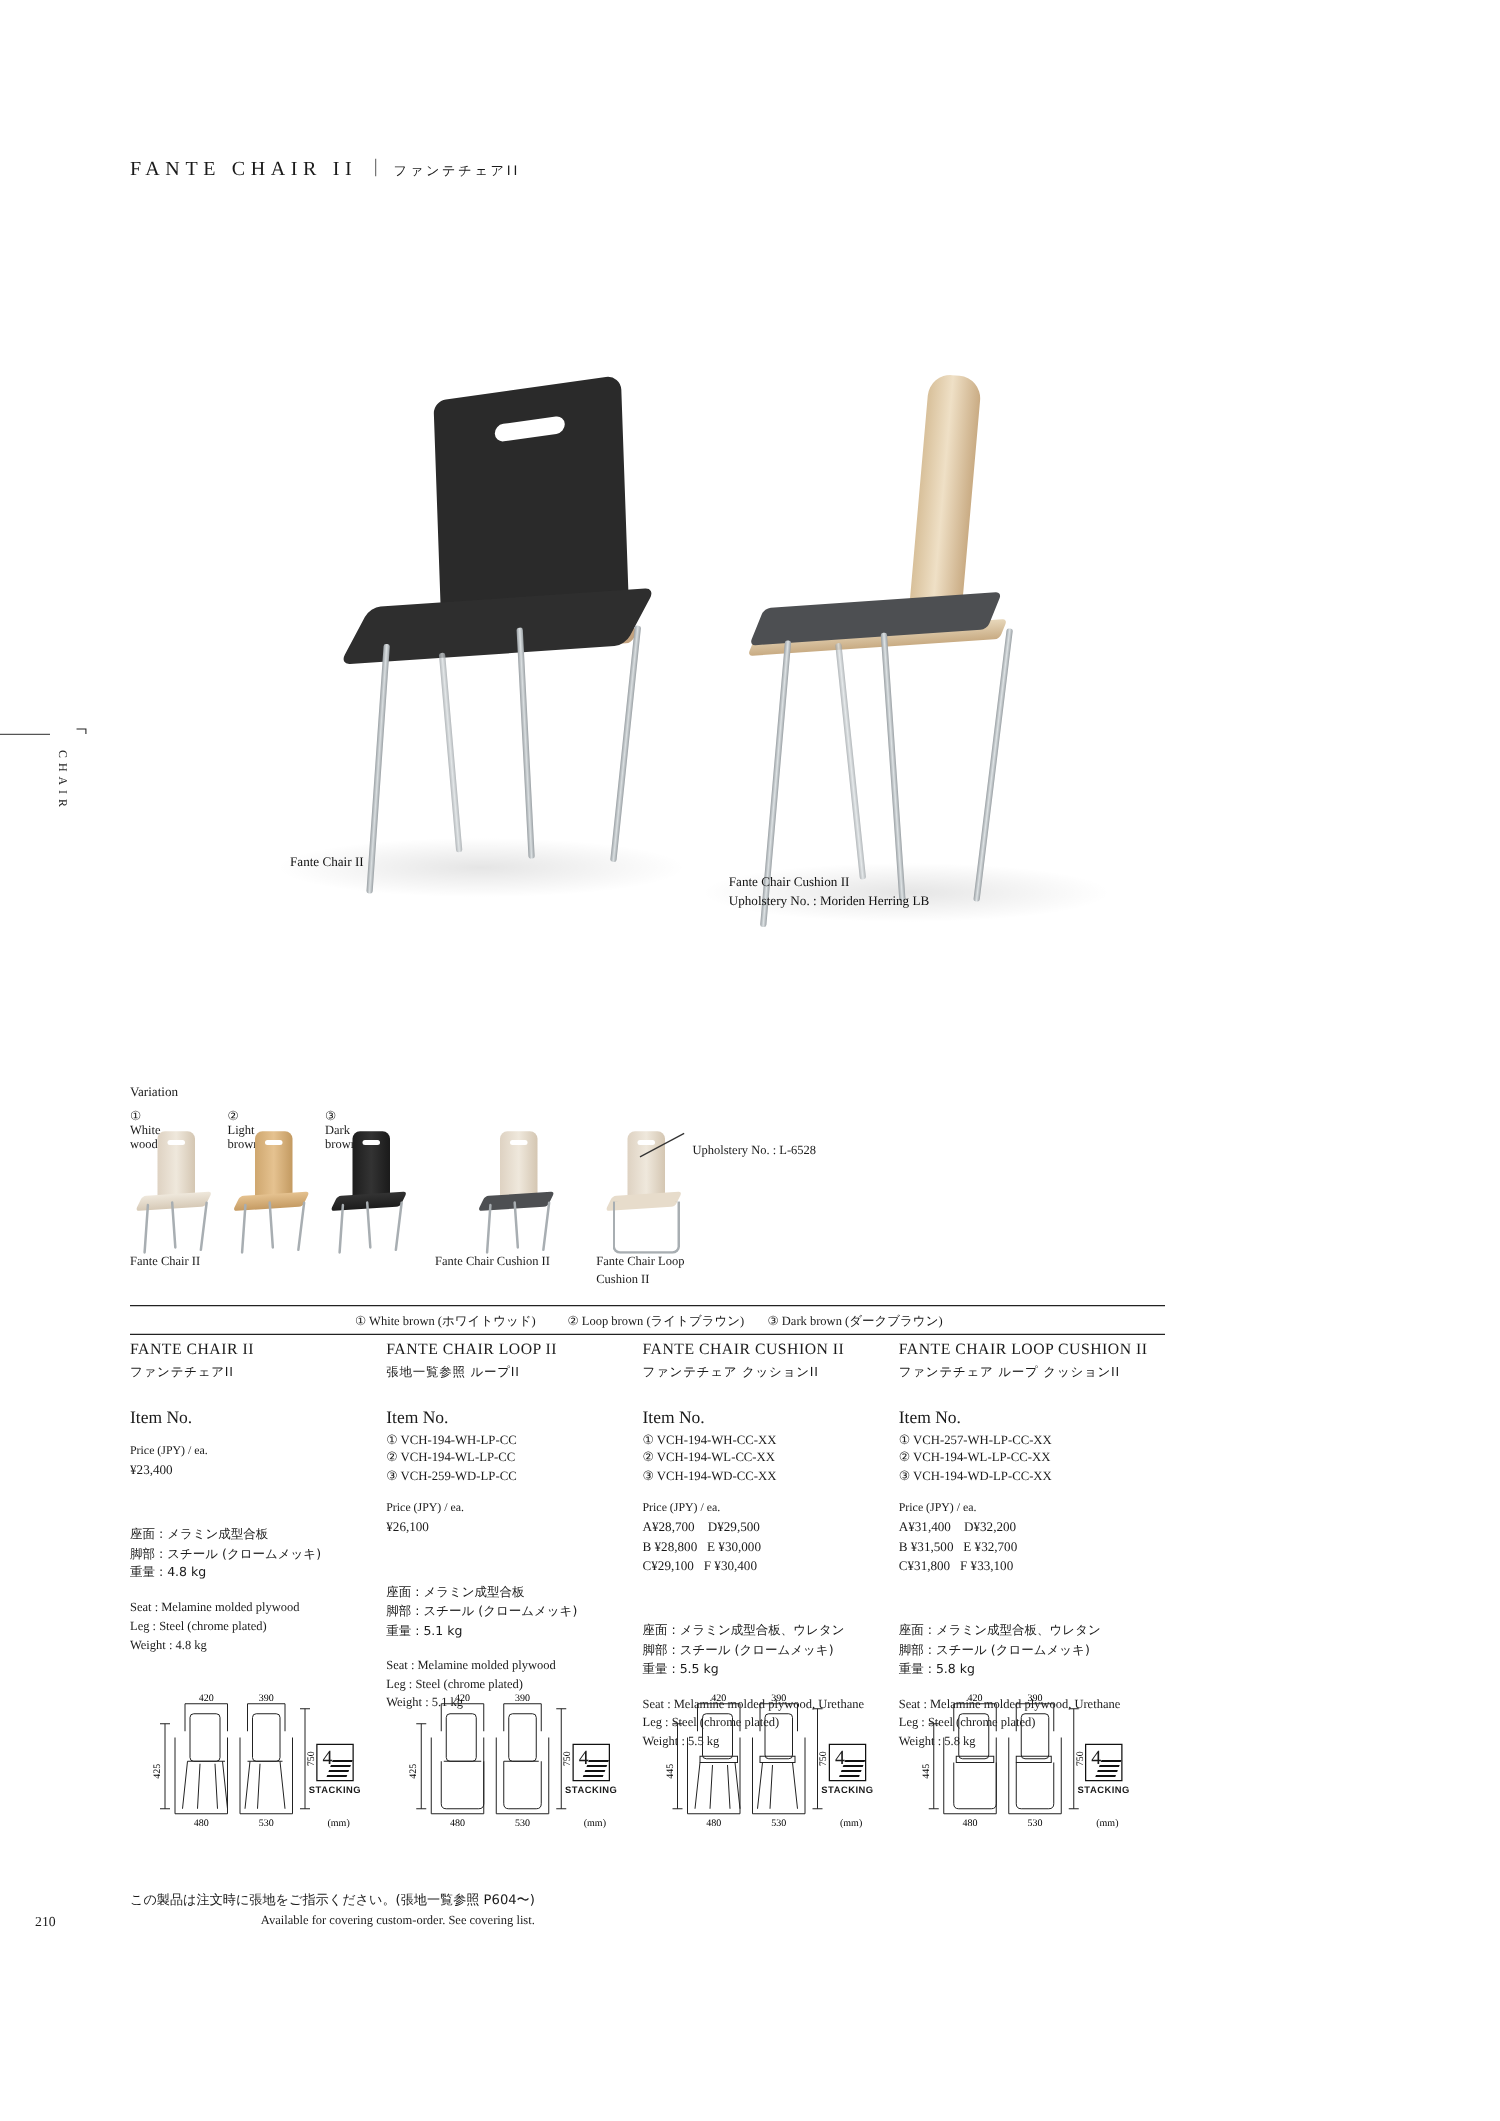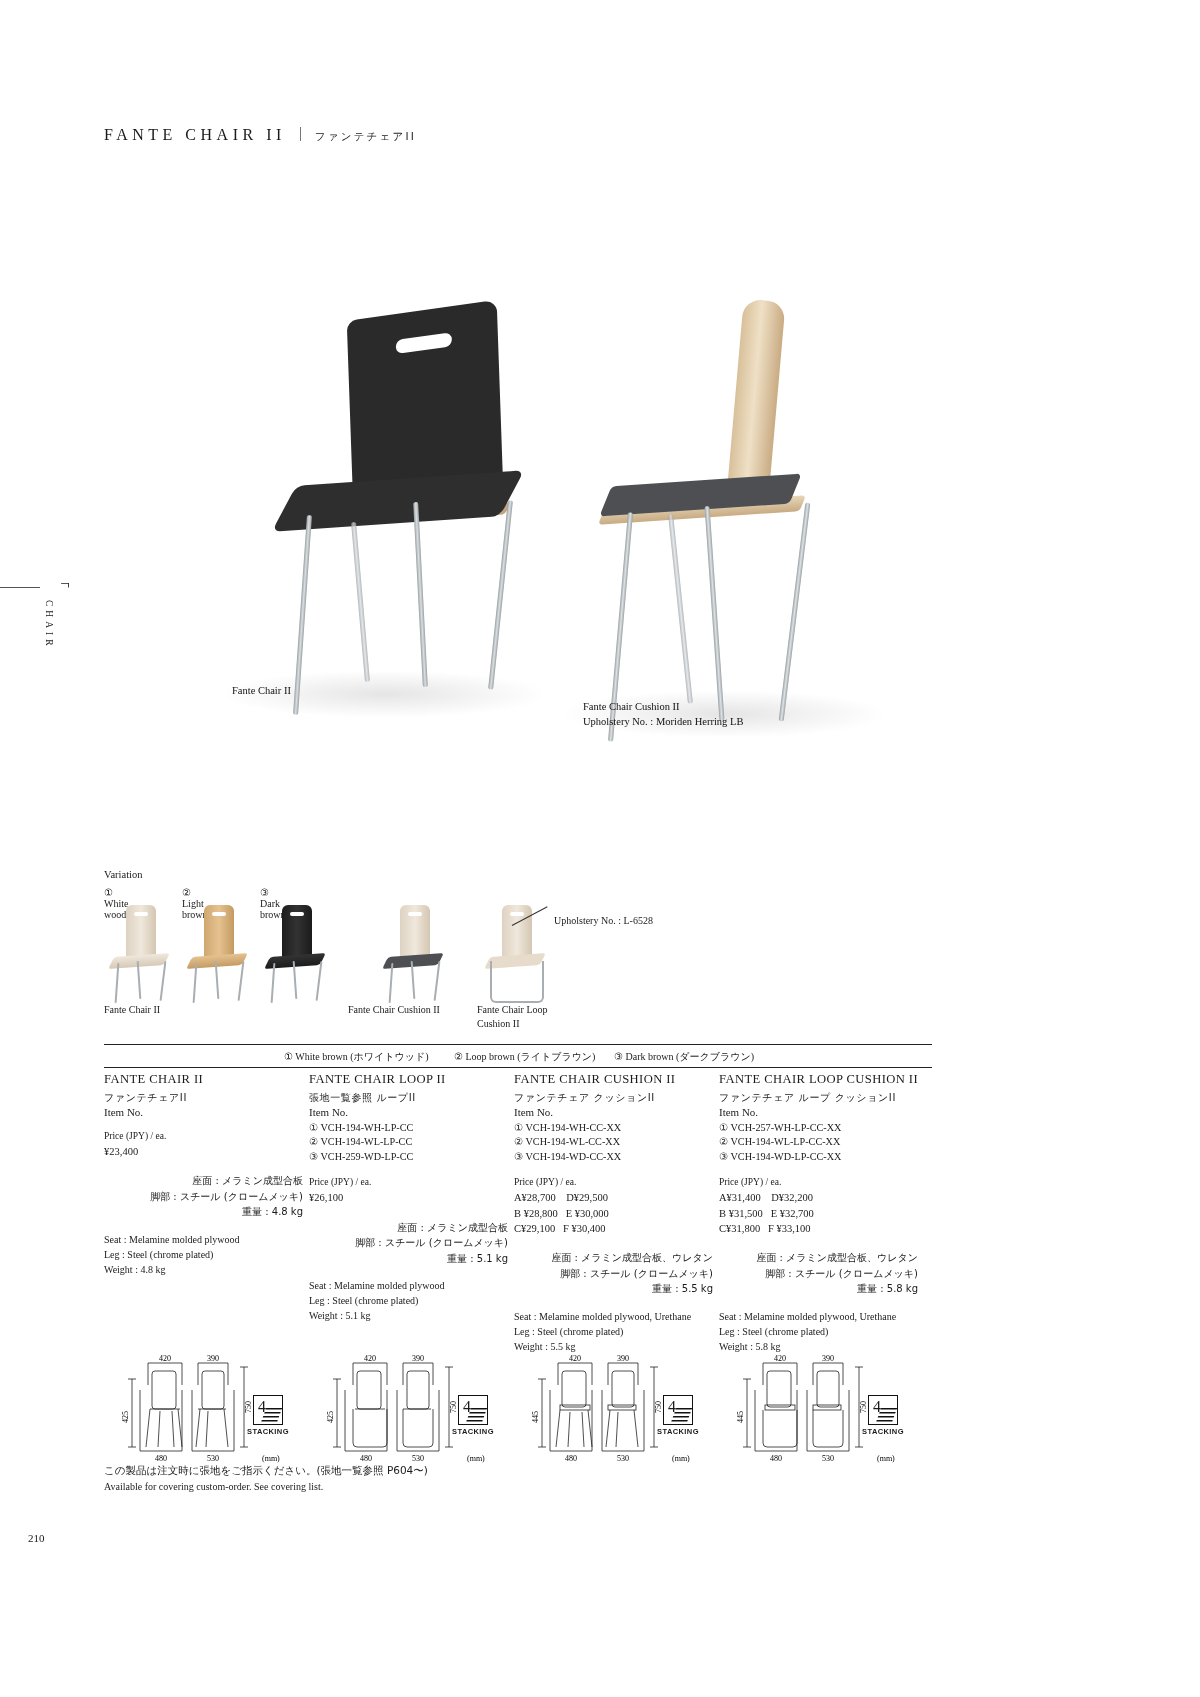--- a/index.html
+++ b/index.html
@@ -295,22 +295,22 @@
     letter-spacing: .4px;
     font-weight: normal;
   }
   .col .jp-title {
     font-size: 10px;
     font-family: "DejaVu Sans", sans-serif;
     letter-spacing: .6px;
     margin-top: 4px;
   }
   .col .sec-label {
-    font-size: 11px;
-    margin-top: 1px;
+    font-size: 14px;
+    margin-top: 22px;
     font-family: "Liberation Serif", serif;
   }
   .col .codes {
     font-size: 10.2px;
     line-height: 1.42;
     margin-top: 3px;
     font-family: "Liberation Serif", serif;
   }
   .col .price-label {
     font-size: 9.5px;
@@ -320,23 +320,22 @@
   .col .price-val {
     font-size: 10.5px;
     line-height: 1.45;
     margin-top: 3px;
     font-family: "Liberation Serif", serif;
     white-space: pre;
   }
   .col .jp-spec {
     font-size: 10px;
     line-height: 1.55;
-    margin-top: 14px;
+    margin-top: 36px;
     font-family: "DejaVu Sans", sans-serif;
-    text-align: right;
   }
   .col .en-spec {
     font-size: 10px;
     line-height: 1.5;
     margin-top: 12px;
     font-family: "Liberation Serif", serif;
   }
 
   
   .dims {
@@ -380,24 +379,25 @@
     font-size: 7.5px;
     letter-spacing: .4px;
     margin-top: 2px;
     font-family: "Liberation Sans", sans-serif;
     font-weight: bold;
   }
 
   
   .footnote {
     position: absolute;
-    left: 104px; top: 1463px;
+    left: 104px; top: 1513px;
     font-size: 10.5px;
     line-height: 1.5;
     font-family: "DejaVu Sans", sans-serif;
+    text-align: right;
   }
   .footnote .en {
     font-family: "Liberation Serif", serif;
     font-size: 10px;
   }
   .pageno {
     position: absolute;
     left: 28px; top: 1532px;
     font-size: 11px;
     font-family: "Liberation Serif", serif;

